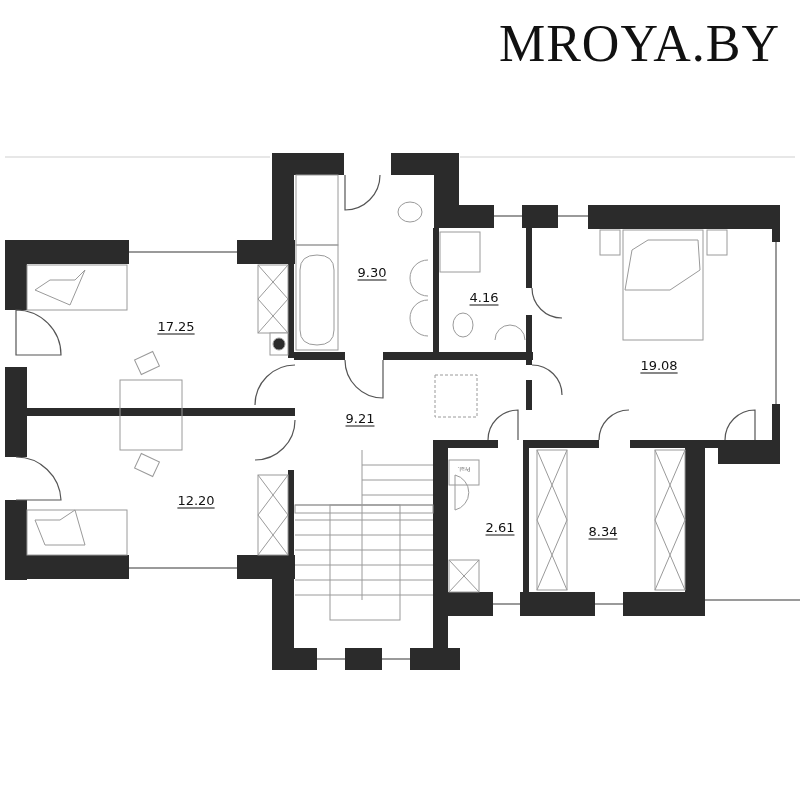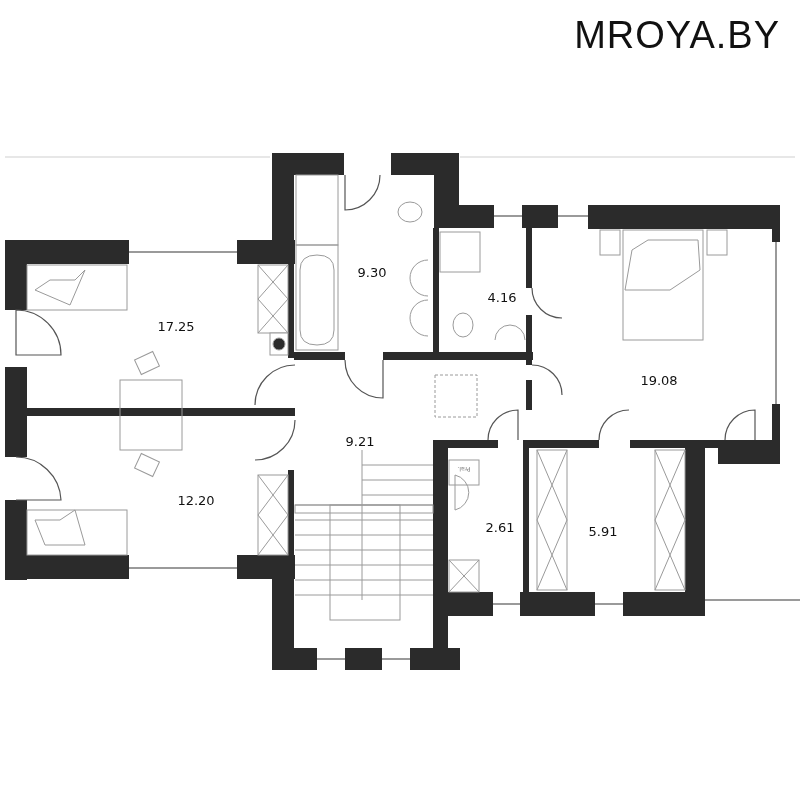--- a/index.html
+++ b/index.html
@@ -1,19 +1,19 @@
 <!DOCTYPE html>
 <html><head>
 <meta charset="utf-8">
 <style>
   html, body { margin: 0; padding: 0; background: #ffffff; }
   body { width: 800px; height: 800px; position: relative; overflow: hidden; font-family: "DejaVu Sans", sans-serif; }
-  .brand { position: absolute; right: 20px; top: 14px; font-family: Liberation Sans, sans-serif; font-weight: 300; font-size: 38px; letter-spacing: 1px; color: #111; }
+  .brand { position: absolute; right: 20px; top: 14px; font-family: Liberation Serif, serif; font-weight: 300; font-size: 52px; letter-spacing: 1px; color: #111; }
   svg.plan { position: absolute; left: 0; top: 0; }
-  .label { position: absolute; font-family: "DejaVu Sans", sans-serif; font-size: 13px; color: #111; text-underline-offset: 3px; transform: translate(-50%, -50%); white-space: nowrap; }
+  .label { position: absolute; font-family: "DejaVu Sans", sans-serif; font-size: 13px; color: #111; text-decoration: underline; text-underline-offset: 3px; transform: translate(-50%, -50%); white-space: nowrap; }
   .tiny { position: absolute; font-family: "DejaVu Sans", sans-serif; font-size: 6px; color: #777; transform: translate(-50%, -50%); }
 </style>
 </head>
 <body>
 
 <div class="brand">MROYA.BY</div>
 
 <svg class="plan" width="800" height="800" viewBox="0 0 800 800" xmlns="http://www.w3.org/2000/svg">
 
   <g stroke="#cfcfcf" stroke-width="1">
@@ -158,18 +158,18 @@
       <line x1="295" y1="580" x2="433" y2="580"></line>
       <line x1="295" y1="595" x2="433" y2="595"></line>
       <rect x="330" y="505" width="70" height="115"></rect>
     </g>
   </g>
 </svg>
 
 <div class="label" style="left:176px; top:326px;">17.25</div>
 <div class="label" style="left:196px; top:500px;">12.20</div>
 <div class="label" style="left:372px; top:272px;">9.30</div>
-<div class="label" style="left:484px; top:297px;margin-left:18px;">4.16</div>
-<div class="label" style="left:360px; top:418px;margin-top:23px;">9.21</div>
-<div class="label" style="left:659px; top:380px;text-align:center;">19.08</div>
+<div class="label" style="left:484px; top:297px;">4.16</div>
+<div class="label" style="left:360px; top:418px;">9.21</div>
+<div class="label" style="left:659px; top:365px;text-align:center;">19.08</div>
 <div class="label" style="left:500px; top:527px;">2.61</div>
-<div class="label" style="left:603px; top:531px;">5.91</div>
+<div class="label" style="left:603px; top:531px;">8.34</div>
 <div class="tiny" style="left:464px; top:469px; transform:translate(-50%,-50%) rotate(180deg);">Pral.</div>
 
 </body></html>

